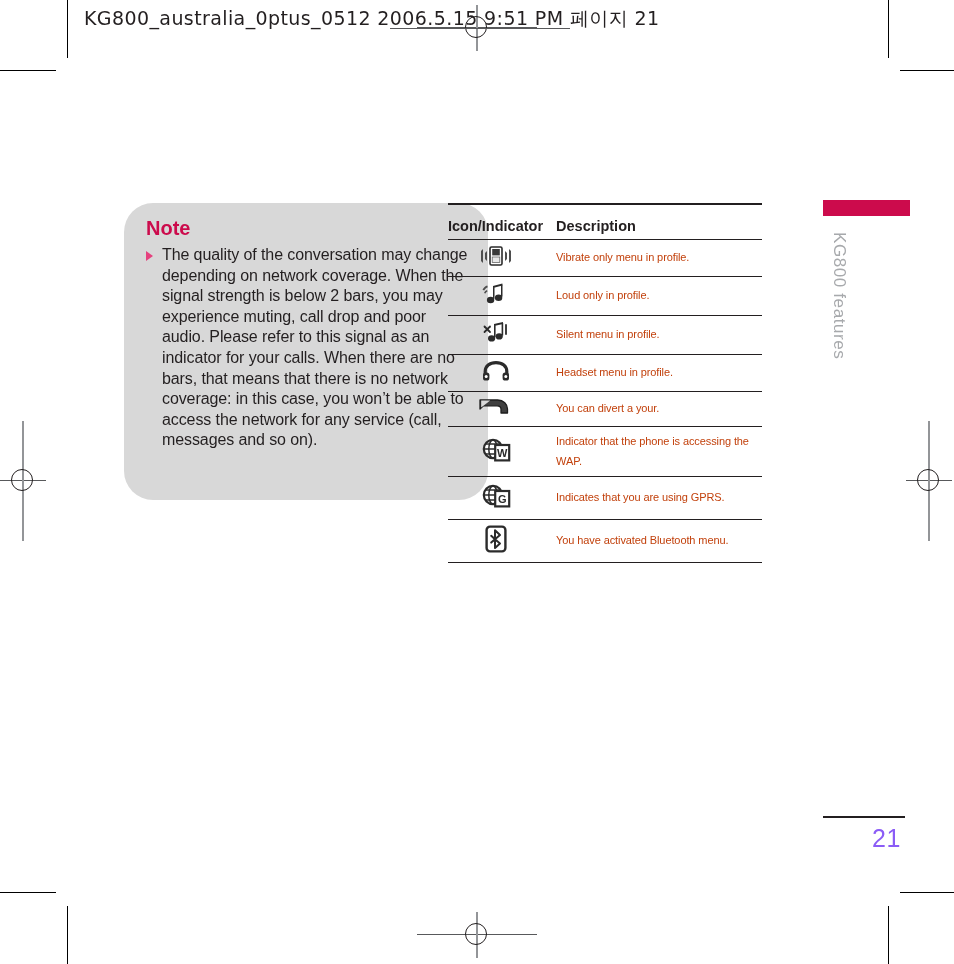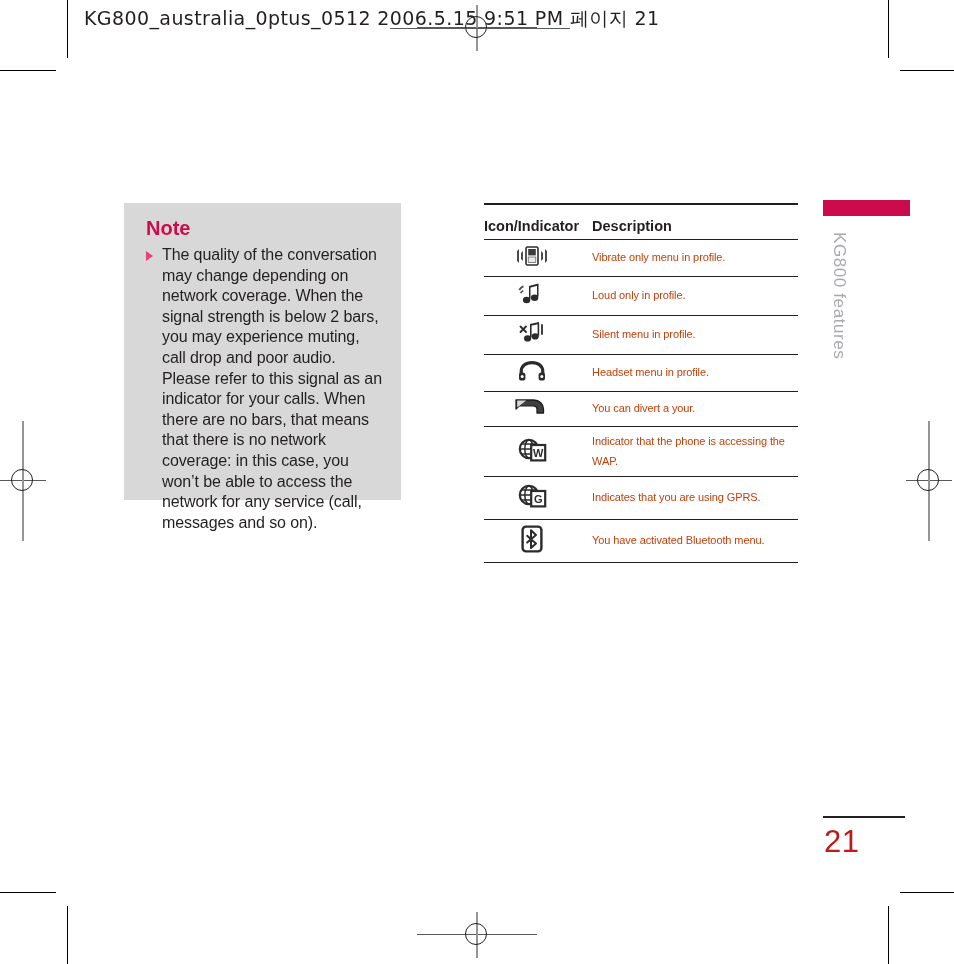--- a/index.html
+++ b/index.html
@@ -81,25 +81,26 @@
     width: 180px;
     height: 1px;
     background: #58595b;
   }
 
   
   .note-box {
     position: absolute;
     left: 124px;
     top: 203px;
-    width: 277px;
+    width: 364px;
     height: 297px;
     background: #d8d8d8;
     box-sizing: border-box;
     padding: 14px 18px 2px 22px;
+    border-radius: 29px;
   }
   .note-title {
     color: #cc0b4c;
     font-size: 20px;
     font-weight: bold;
     line-height: 1.1;
     margin: 0 0 6px 0;
     font-family: "Liberation Sans", sans-serif;
   }
   .note-item {
@@ -120,21 +121,21 @@
     display: block;
     font-size: 16px;
     line-height: 20.6px;
     color: #231f20;
     letter-spacing: -0.1px;
   }
 
   
   .icon-table {
     position: absolute;
-    left: 484px;
+    left: 448px;
     top: 203px;
     width: 314px;
     border-collapse: collapse;
   }
   .icon-table thead th {
     font-size: 14.5px;
     font-weight: bold;
     color: #231f20;
     text-align: left;
     padding: 0 0 5px 0;
@@ -193,24 +194,24 @@
   .folio-rule {
     position: absolute;
     left: 823px;
     top: 816px;
     width: 82px;
     height: 1.6px;
     background: #231f20;
   }
   .folio {
     position: absolute;
-    left: 824px;
+    left: 872px;
     top: 824px;
-    font-size: 31px;
-    color: #b91c1c;
+    font-size: 25px;
+    color: #8b5cf6;
     letter-spacing: 0.5px;
   }
 </style>
 </head>
 <body>
 
 <div id="page">
 
   <div class="crop-v" style="left:67px; top:0; height:58px;"></div>
   <div class="crop-h" style="left:0; top:70px; width:56px;"></div>

